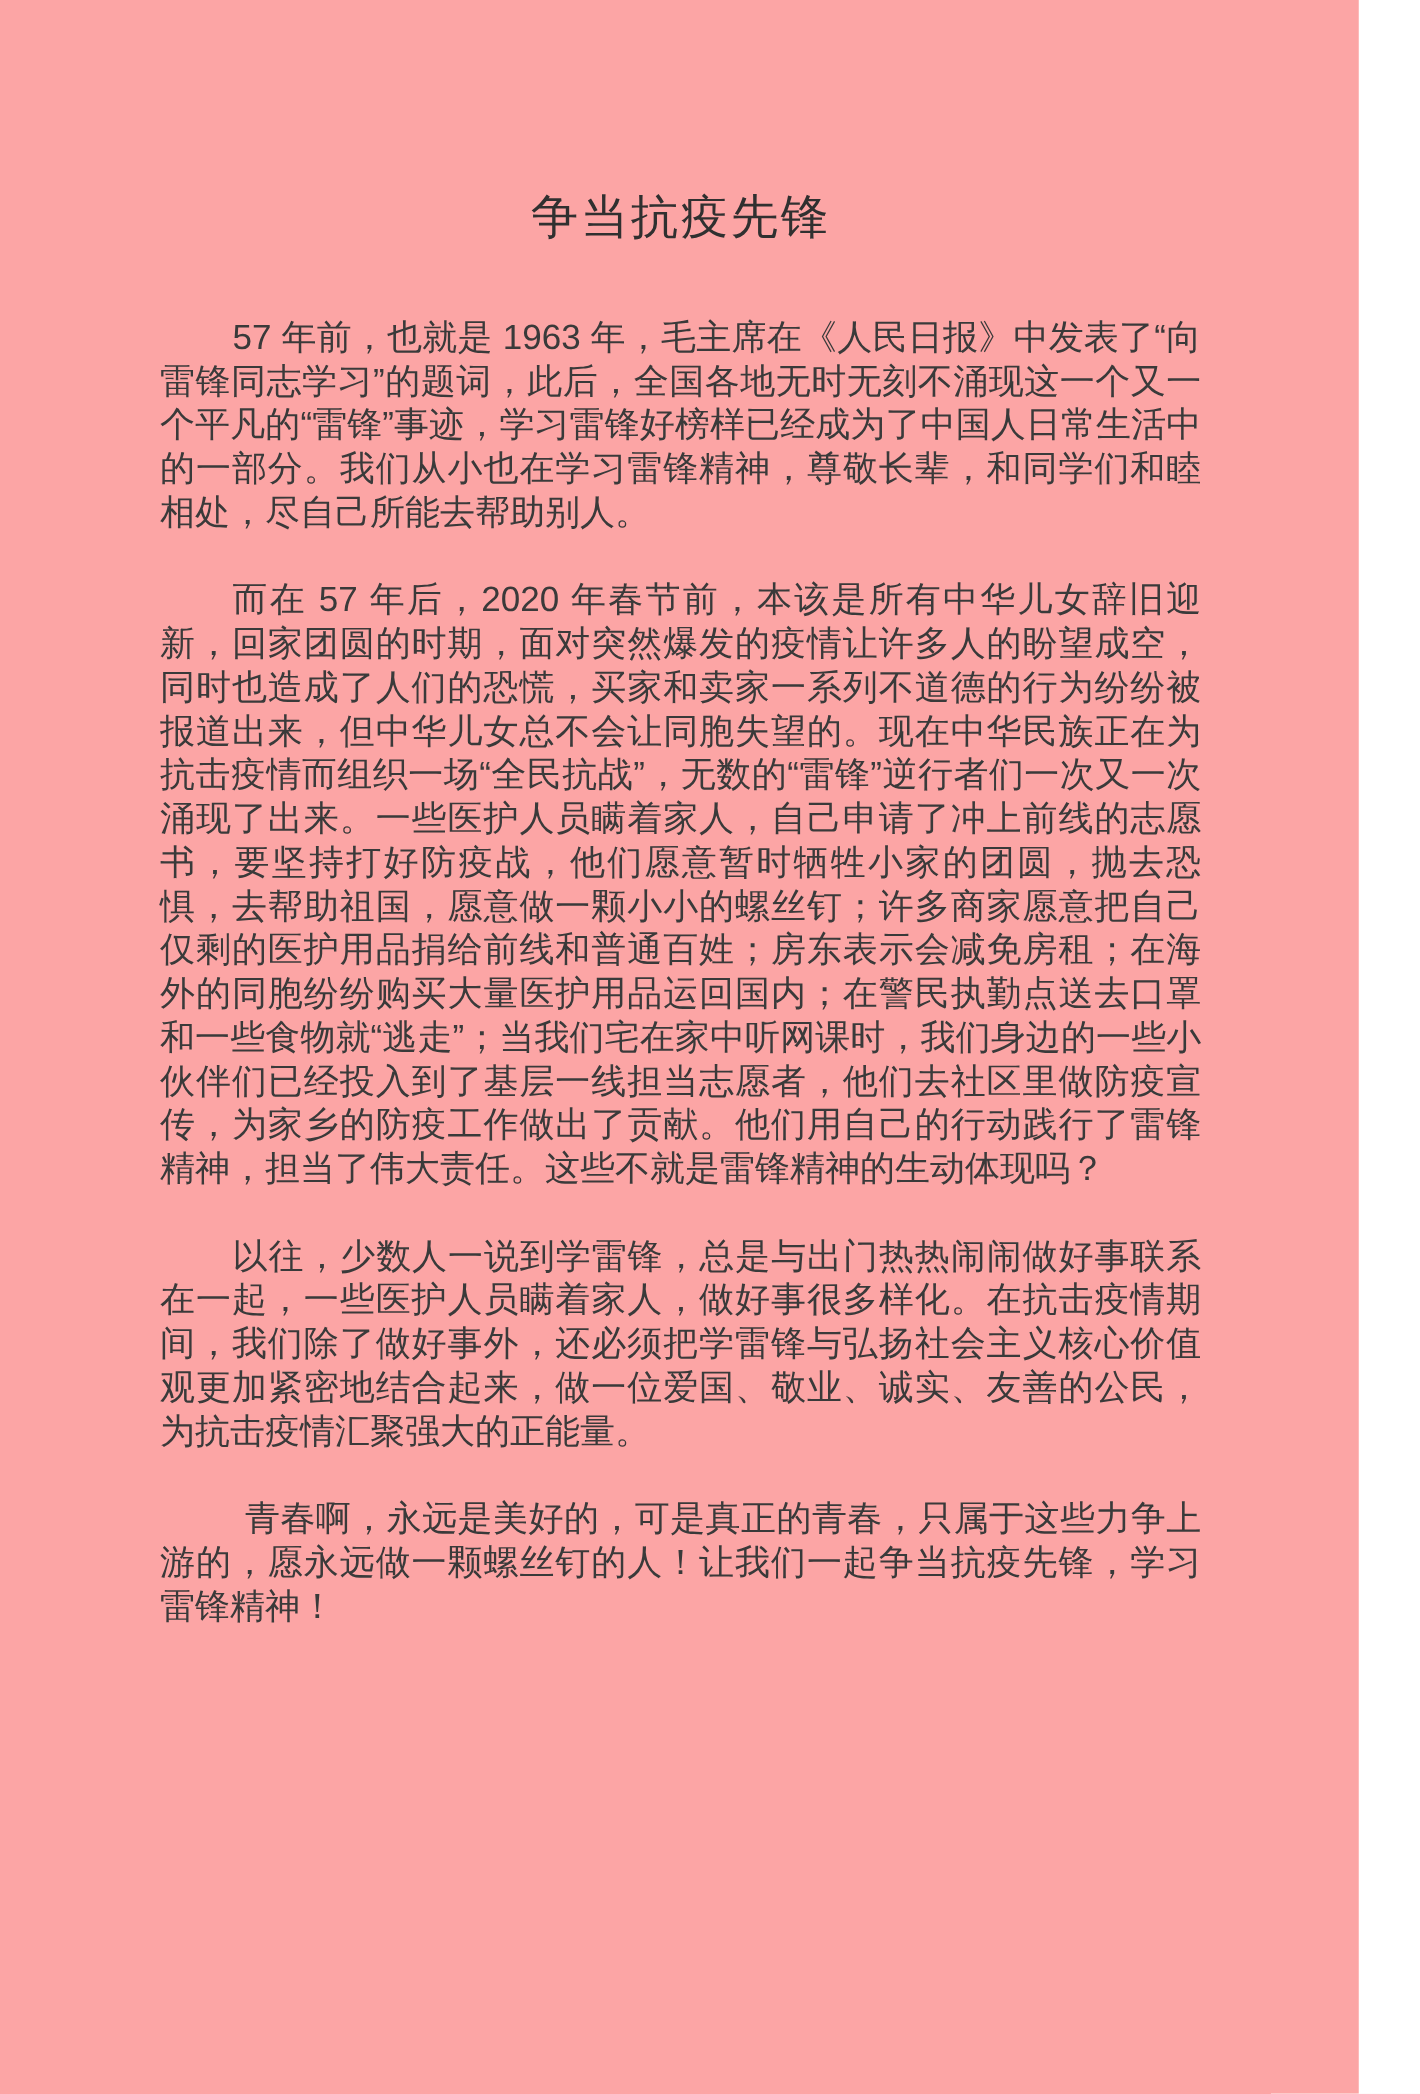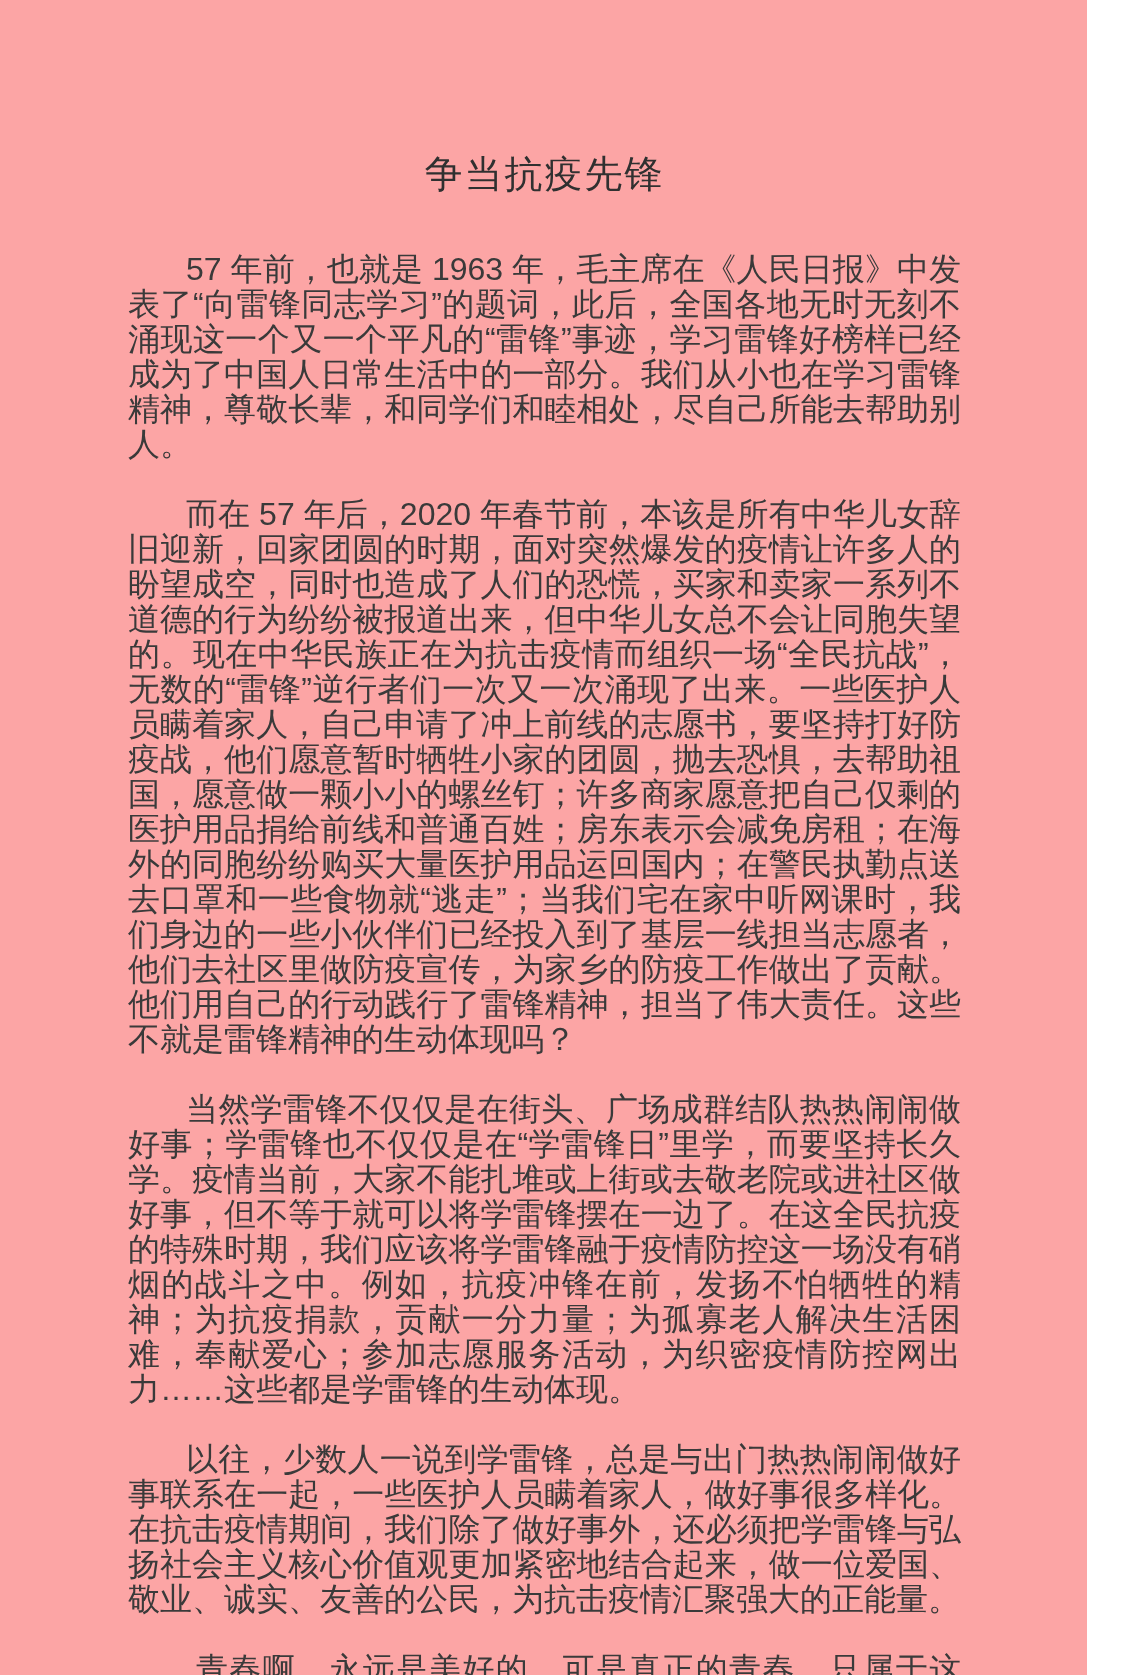--- a/index.html
+++ b/index.html
@@ -21,21 +21,21 @@
   .doc-title {
     font-size: 38px;
     font-weight: 400;
     color: #303030;
     text-align: center;
     letter-spacing: 2px;
     margin: 0 0 54px 0;
     line-height: 1.2;
   }
   .para {
-    font-size: 32px;
+    font-size: 28px;
     line-height: 35px;
     text-align: justify;
     text-justify: inter-ideograph;
     text-indent: 58px;
     margin: 0 0 35px 0;
     word-break: break-all;
   }
   .para.indent-wide {
     text-indent: 68px;
     margin-top: 12px;
@@ -44,18 +44,17 @@
 </head>
 <body>
 
 <div class="page">
   <h1 class="doc-title">争当抗疫先锋</h1>
 
   <p class="para">57 年前，也就是 1963 年，毛主席在《人民日报》中发表了“向雷锋同志学习”的题词，此后，全国各地无时无刻不涌现这一个又一个平凡的“雷锋”事迹，学习雷锋好榜样已经成为了中国人日常生活中的一部分。我们从小也在学习雷锋精神，尊敬长辈，和同学们和睦相处，尽自己所能去帮助别人。</p>
 
   <p class="para">而在 57 年后，2020 年春节前，本该是所有中华儿女辞旧迎新，回家团圆的时期，面对突然爆发的疫情让许多人的盼望成空，同时也造成了人们的恐慌，买家和卖家一系列不道德的行为纷纷被报道出来，但中华儿女总不会让同胞失望的。现在中华民族正在为抗击疫情而组织一场“全民抗战”，无数的“雷锋”逆行者们一次又一次涌现了出来。一些医护人员瞒着家人，自己申请了冲上前线的志愿书，要坚持打好防疫战，他们愿意暂时牺牲小家的团圆，抛去恐惧，去帮助祖国，愿意做一颗小小的螺丝钉；许多商家愿意把自己仅剩的医护用品捐给前线和普通百姓；房东表示会减免房租；在海外的同胞纷纷购买大量医护用品运回国内；在警民执勤点送去口罩和一些食物就“逃走”；当我们宅在家中听网课时，我们身边的一些小伙伴们已经投入到了基层一线担当志愿者，他们去社区里做防疫宣传，为家乡的防疫工作做出了贡献。他们用自己的行动践行了雷锋精神，担当了伟大责任。这些不就是雷锋精神的生动体现吗？</p>
 
-  <p class="para">当然学雷锋不仅仅是在街头、广场成群结队热热闹闹做好事；学雷锋也不仅仅是在“学雷锋日”里学，而要坚持长久学。疫情当前，大家不能扎堆或上街或去敬老院或进社区做好事，但不等于就可以将学雷锋摆在一边了。在这全民抗疫的特殊时期，我们应该将学雷锋融于疫情防控这一场没有硝烟的战斗之中。例如，抗疫冲锋在前，发扬不怕牺牲的精神；为抗疫捐款，贡献一分力量；为孤寡老人解决生活困难，奉献爱心；参加志愿服务活动，为织密疫情防控网出力……这些都是学雷锋的生动体现。</p>
 
   <p class="para">以往，少数人一说到学雷锋，总是与出门热热闹闹做好事联系在一起，一些医护人员瞒着家人，做好事很多样化。在抗击疫情期间，我们除了做好事外，还必须把学雷锋与弘扬社会主义核心价值观更加紧密地结合起来，做一位爱国、敬业、诚实、友善的公民，为抗击疫情汇聚强大的正能量。</p>
 
   <p class="para indent-wide">青春啊，永远是美好的，可是真正的青春，只属于这些力争上游的，愿永远做一颗螺丝钉的人！让我们一起争当抗疫先锋，学习雷锋精神！</p>
 </div>
 
 </body></html>

